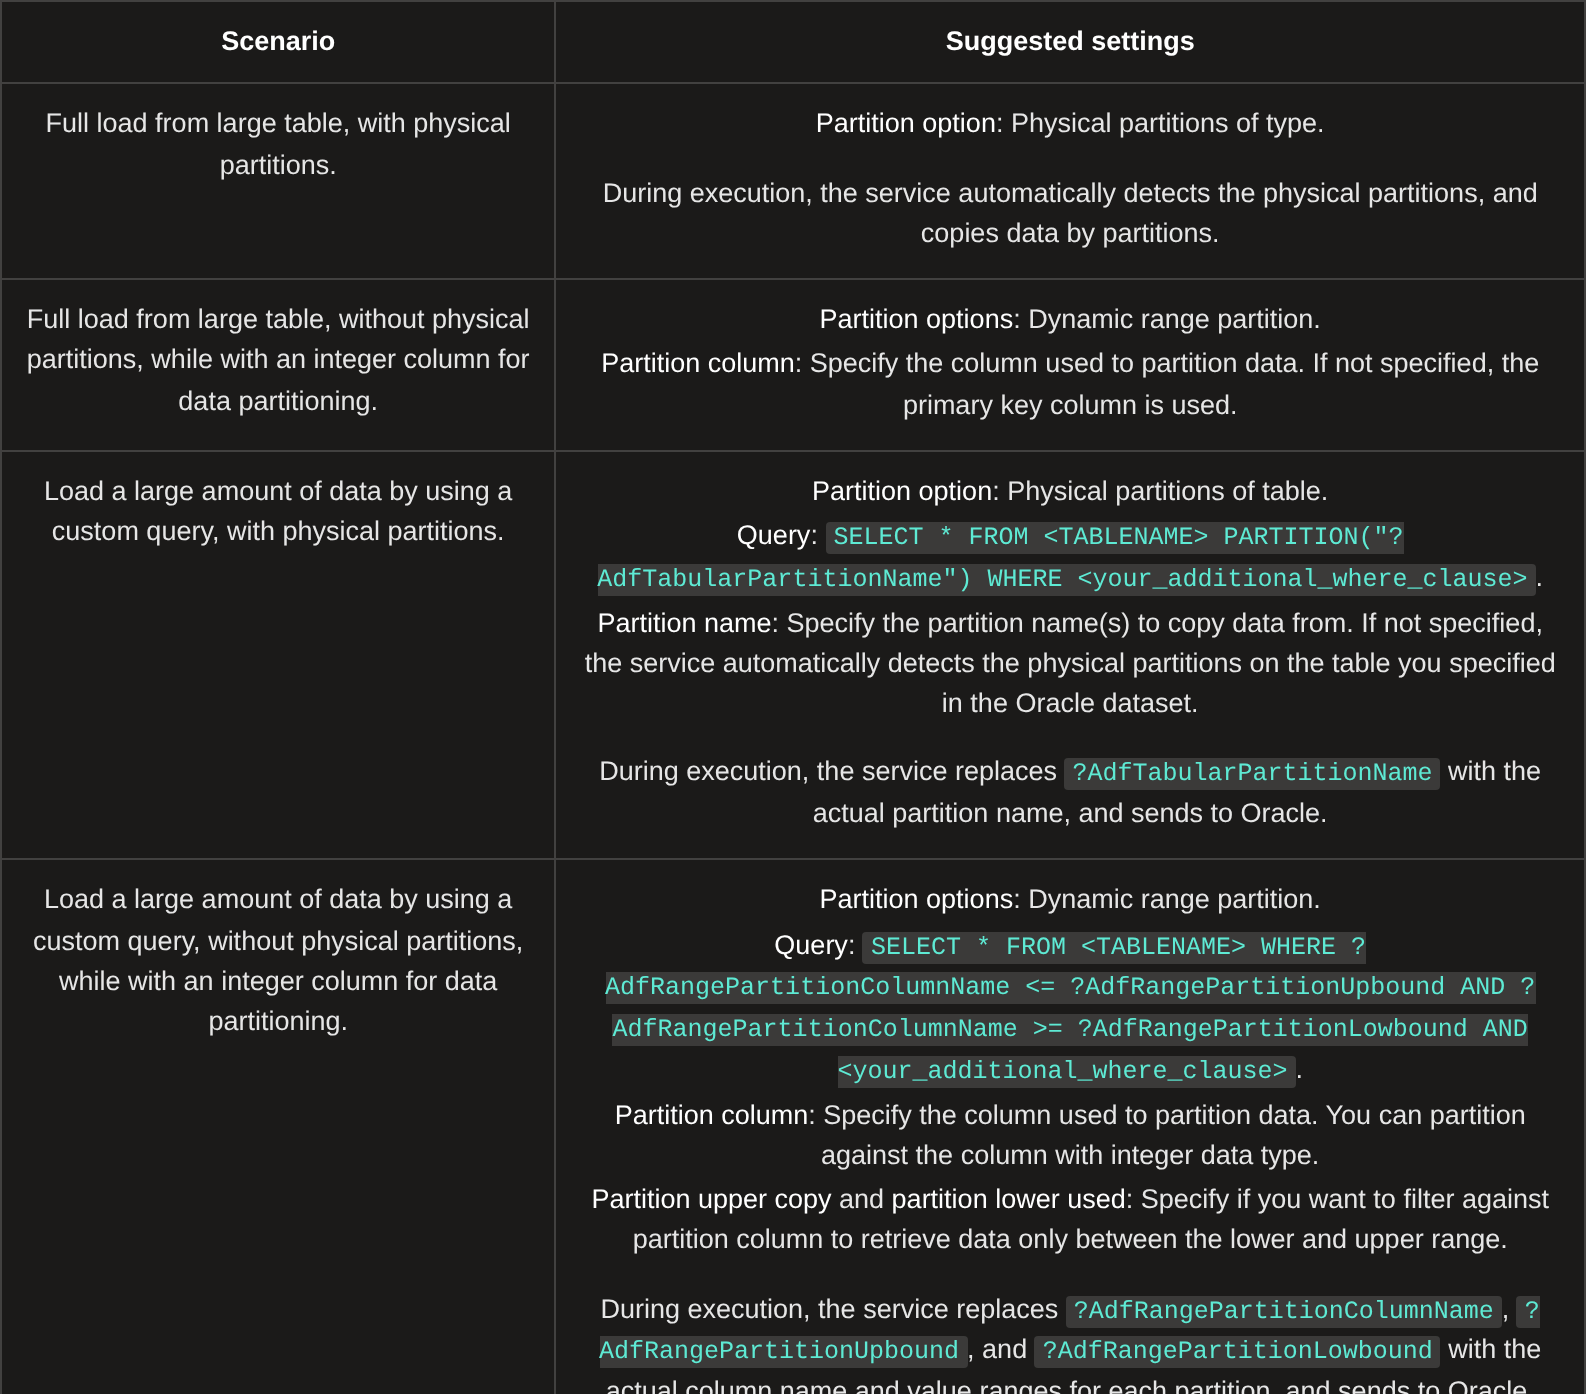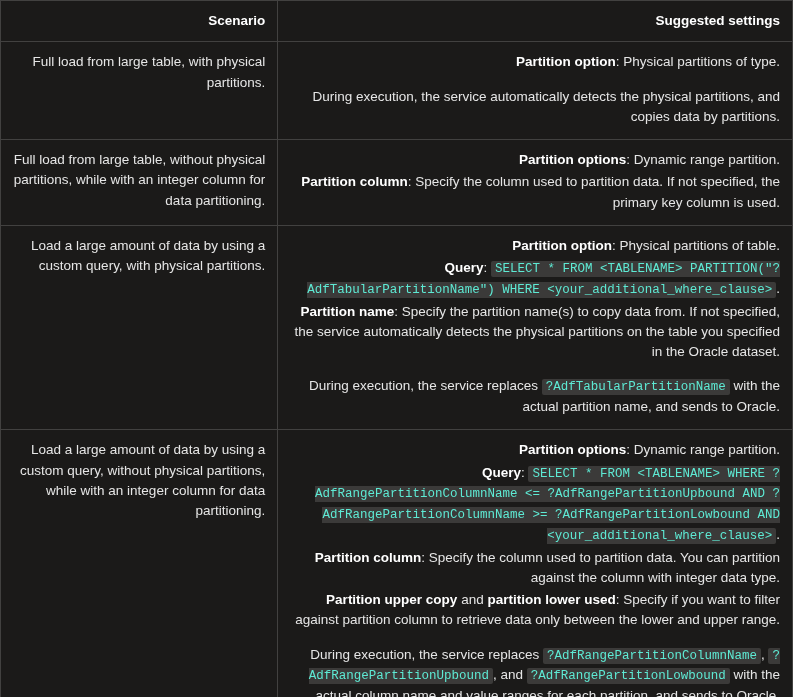--- a/index.html
+++ b/index.html
@@ -12,34 +12,34 @@
     font-size: 13.5px;
     line-height: 1.5;
     width: 793px;
   }
   table {
     width: 100%;
     border-collapse: collapse;
     table-layout: fixed;
   }
   th, td {
-    text-align: right;
+    text-align: center;
     vertical-align: top;
     padding: 10px 12px;
     border: 1px solid #424140;
   }
   th {
     font-weight: 650;
     color: #fff;
     background: #1b1a19;
   }
   td { color: #e6e6e6; }
   col.scenario { width: 35%; }
   col.suggested { width: 65%; }
-  b { font-weight: 700; color: #fff; }
+  b { font-weight: 400; color: #fff; }
   code {
     font-family: Consolas, "Courier New", monospace;
     background: #3b3a39;
     color: #5eead4;
     padding: 1px 4px;
     border-radius: 2px;
     font-size: 12.5px;
     white-space: normal;
   }
   p { margin: 0 0 2px 0; }

